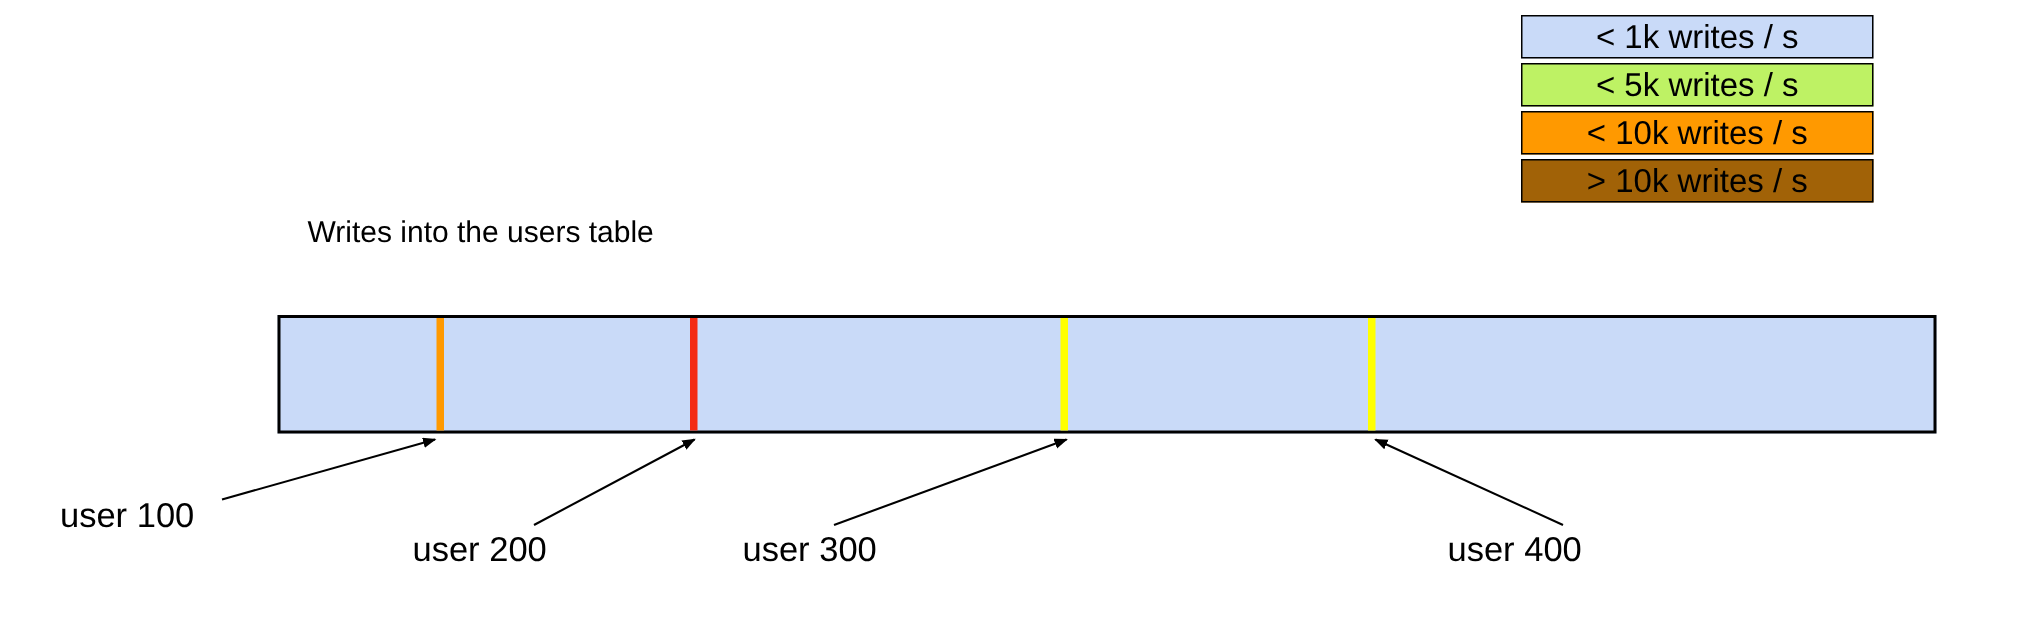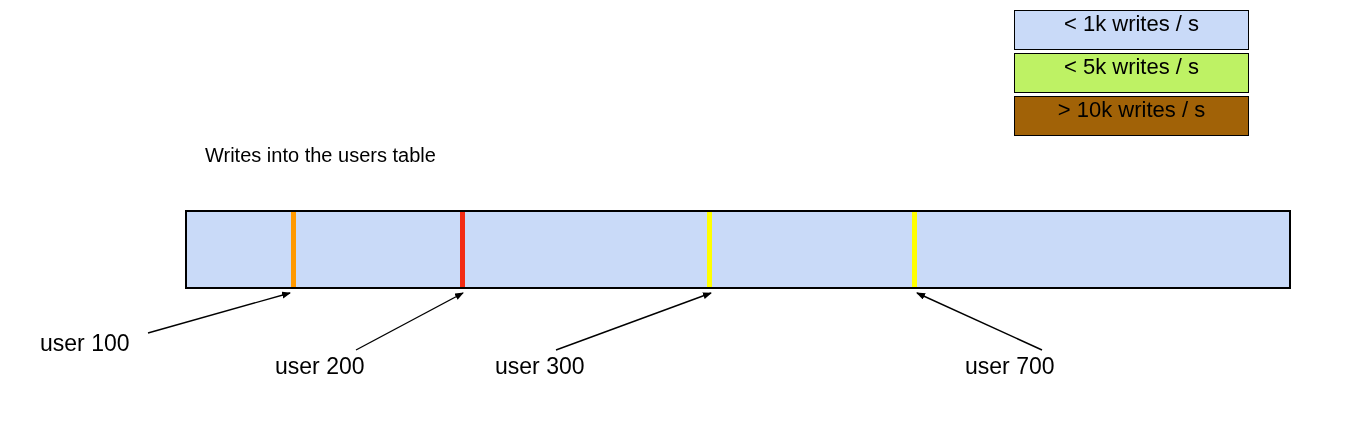--- a/index.html
+++ b/index.html
@@ -27,25 +27,25 @@
     white-space: nowrap;
   }
   .legend {
     position: absolute;
     left: 1014px;
     top: 10px;
     width: 235px;
   }
   .legend-row {
     box-sizing: border-box;
-    height: 40px;
+    height: 29px;
     margin-bottom: 3px;
     border: 1px solid #000;
     display: flex;
-    align-items: flex-start;
+    align-items: flex-end;
     justify-content: center;
     font-size: 22px;
     white-space: nowrap;
   }
   .bar {
     position: absolute;
     left: 185px;
     top: 210px;
     width: 1106px;
     height: 79px;
@@ -83,20 +83,23 @@
 
   <div class="title">Writes into the users table</div>
 
   <div class="legend">
     <div class="legend-row" style="background: rgb(201, 218, 248);">
       <span>&lt; 1k writes / s</span>
     </div>
     <div class="legend-row" style="background: #bef264;">
       <span>&lt; 5k writes / s</span>
     </div>
+    <div class="legend-row" style="background: rgb(255, 153, 0);">
+      <span>&lt; 10k writes / s</span>
+    </div>
     <div class="legend-row" style="background: #a16207;">
       <span>&gt; 10k writes / s</span>
     </div>
   </div>
 
   <div class="bar" style="background: rgb(201, 218, 248);">
     <div class="marker" style="left: 9.4%; background: rgb(255, 153, 0);"></div>
     <div class="marker" style="left: 24.8%; background: rgb(243, 43, 19);"></div>
     <div class="marker" style="left: 47.2%; background: rgb(255, 255, 0);"></div>
     <div class="marker" style="left: 65.8%; background: rgb(255, 255, 0);"></div>
@@ -110,15 +113,15 @@
     </defs>
     <line x1="148" y1="333" x2="290" y2="293" marker-end="url(#arrowhead)"></line>
     <line x1="356" y1="350" x2="463" y2="293" marker-end="url(#arrowhead)"></line>
     <line x1="556" y1="350" x2="711" y2="293" marker-end="url(#arrowhead)"></line>
     <line x1="1042" y1="350" x2="917" y2="293" marker-end="url(#arrowhead)"></line>
   </svg>
 
   <div class="user-label" style="left:40px; top:330px;">user 100</div>
   <div class="user-label" style="left:275px; top:353px;">user 200</div>
   <div class="user-label" style="left:495px; top:353px;text-align:center;">user 300</div>
-  <div class="user-label" style="left:965px; top:353px;">user 700</div>
+  <div class="user-label" style="left:965px; top:353px;">user 400</div>
 
 </div>
 
 </body></html>

